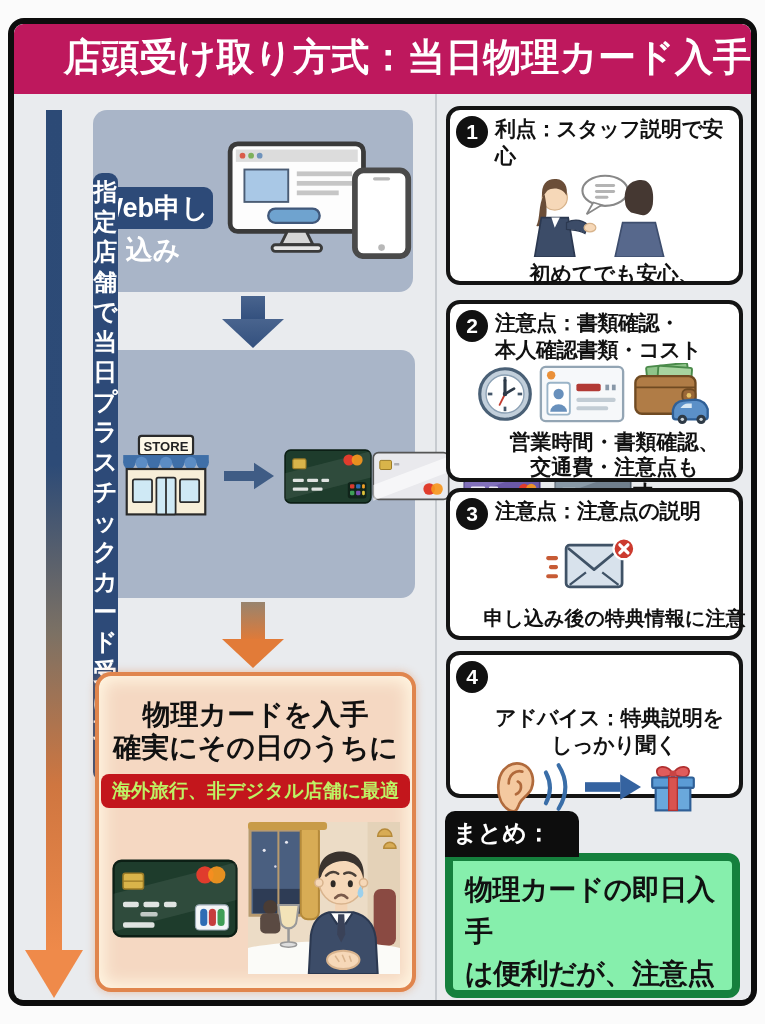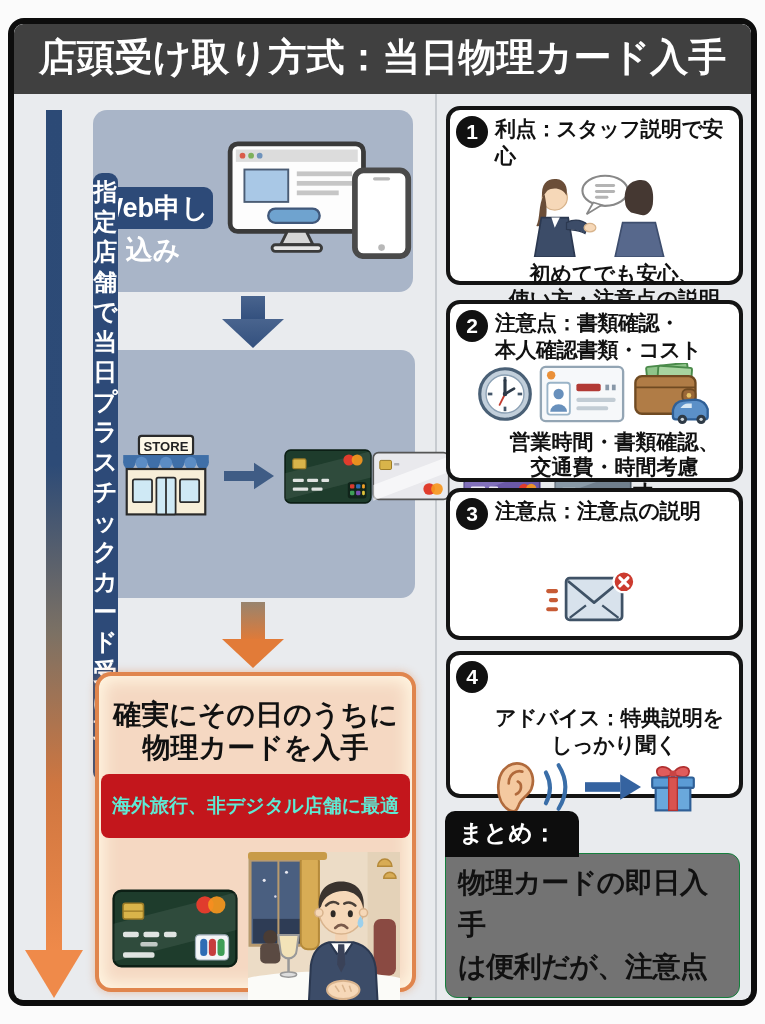--- a/index.html
+++ b/index.html
@@ -3,22 +3,22 @@
 <meta charset="utf-8">
 <style>
   * { margin:0; padding:0; box-sizing:border-box; }
   body { background:#fafafa; }
   .page { position:relative; width:765px; height:1024px; background:#fbfbfb; overflow:hidden;
           font-family:"Liberation Sans","DejaVu Sans",sans-serif; }
   .poster { position:absolute; left:8px; top:18px; width:749px; height:988px;
             border:6px solid #0d0d0d; border-radius:16px; background:#0d0d0d; }
   .poster-inner { position:relative; width:737px; height:976px; background:#e9ebee;
                   border-radius:9px; overflow:hidden; }
-  .title-bar { position:absolute; left:0; top:0; width:737px; height:70px; background:#404040;
-               color:#fff; font-size:38px; font-weight:bold; text-align:center; line-height:66px;
+  .title-bar { position:absolute; left:0; top:0; width:737px; height:70px; background:#be185d;
+               color:#fff; font-size:38px; font-weight:bold; text-align:right; line-height:66px;
                letter-spacing:0; border-radius:9px 9px 0 0; }
   .divider { position:absolute; left:421px; top:70px; width:2px; height:906px; background:#c7cbd0; }
 
   
   .vshaft { position:absolute; left:32px; top:86px; width:16px; height:844px;
             background:linear-gradient(180deg,#2c4a76 0%,#2d4b77 42%,#7c7164 62%,#cf7640 80%,#ef8a4a 100%); }
   .vhead  { position:absolute; left:11px; top:926px; width:0; height:0;
             border-left:29px solid transparent; border-right:29px solid transparent;
             border-top:48px solid #ef8a4a; }
   .fbox { position:absolute; background:#a9b5c8; border-radius:14px; display:flex;
@@ -31,22 +31,22 @@
   .fhead2 { margin-top:6px; width:310px; font-size:24px; line-height:30px; padding:4px 0; }
   .flow-arrow { position:absolute; width:64px; height:52px; }
   .fa1 { left:207px; top:272px; }
   .fa2 { left:207px; top:578px; height:66px; }
   .fbox3 { position:absolute; left:81px; top:648px; width:321px; height:320px;
            background:#f5d8c2; border:4px solid #e0854d; border-radius:16px;
            box-shadow:inset 0 0 16px 5px #fff6e2, 0 0 8px rgba(224,133,77,.45);
            display:flex; flex-direction:column; align-items:center; }
   .fbox3-heading { margin-top:22px; text-align:center; color:#111; font-weight:bold;
                    font-size:28px; line-height:33px; }
-  .badge-red { margin-top:10px; background:#c3161c; color:#5eead4; font-weight:bold; font-size:19px;
-               line-height:24px; padding:20px 11px; border-radius:8px; }
+  .badge-red { margin-top:10px; background:#c3161c; color:#bef264; font-weight:bold; font-size:19px;
+               line-height:24px; padding:5px 11px; border-radius:8px; }
   .fbox3-row { display:flex; align-items:center; gap:10px; margin-top:14px; }
   .store-caption { color:#111; font-weight:bold; font-size:23px; margin-top:4px; }
   .row-illu { display:flex; align-items:center; justify-content:flex-start; gap:10px; margin-top:8px; }
   .cards-row { display:flex; align-items:center; justify-content:center; gap:13px; margin-top:8px; }
 
   
   .rcard { position:absolute; left:432px; width:297px; background:#fff; border:4px solid #141414;
            border-radius:14px; padding:5px 6px; display:flex; flex-direction:column;
            align-items:center; justify-content:space-between; }
   .rc1 { top:82px;  height:179px; }
@@ -57,24 +57,24 @@
   .num { flex:none; width:32px; height:32px; border-radius:50%; background:#111; color:#fff;
          font-size:21px; font-weight:bold; text-align:center; line-height:32px; margin-top:1px; }
   .rtext { color:#111; font-weight:bold; font-size:21px; line-height:27px; letter-spacing:-0.5px; }
   .rtext .tl2r { text-align:center; }
   .rcap { color:#111; font-weight:bold; text-align:center; font-size:21px; line-height:25px; width:100%;margin-left:40px; }
   .rcap.small { font-size:20px; }
   .icon-row { display:flex; align-items:center; justify-content:center; gap:6px; }
 
   
   .sum-tab { position:absolute; left:431px; top:787px; width:134px; height:46px; background:#0d0d0d;
-             color:#fff; font-size:24px; font-weight:bold; line-height:44px; padding-left:14px;
+             color:#fff; font-size:24px; font-weight:bold; line-height:44px; padding-left:8px;
              border-radius:10px 10px 0 0; z-index:2; }
-  .sum-box { position:absolute; left:431px; top:829px; width:295px; height:145px; background:#737373;
-             border:1px solid #15803d; border-radius:0 12px 12px 12px; padding:8px 12px; z-index:1; }
+  .sum-box { position:absolute; left:431px; top:829px; width:295px; height:145px; background:#86efac;
+             border:8px solid #15803d; border-radius:0 12px 12px 12px; padding:8px 12px; z-index:1; }
   .sum-line { color:#111; font-weight:bold; font-size:28px; line-height:42px; letter-spacing:-0.5px; }
 </style>
 </head>
 <body>
 
 <div class="page">
   <div class="poster">
     <div class="poster-inner">
 
       <div class="title-bar">店頭受け取り方式：当日物理カード入手</div>
@@ -225,22 +225,22 @@
                 <stop offset="1" stop-color="#e07a38"></stop>
           </linearGradient>
             </defs>
           <rect x="20" y="0" width="24" height="38" fill="url(#ga2)"></rect>
           <polygon points="1,37 63,37 32,66" fill="#e27b38"></polygon>
         </svg>
       </span>
 
       <div class="fbox3">
         <div class="fbox3-heading">
+          <div>物理カードを入手</div>
           <div>確実にその日のうちに</div>
-          <div>物理カードを入手</div>
         </div>
         <div class="badge-red">海外旅行、非デジタル店舗に最適</div>
         <div class="fbox3-row">
           <span>
             <svg width="126" height="79" viewBox="0 0 160 100">
               <rect x="2" y="2" width="156" height="96" rx="10" fill="#1e3c2c" stroke="#0c1f15" stroke-width="3"></rect>
               <polygon points="2,44 158,4 158,52 2,92" fill="#ffffff" opacity="0.08"></polygon>
               <rect x="14" y="18" width="26" height="20" rx="3" fill="#d9b44a" stroke="#9a7a26" stroke-width="2"></rect>
               <line x1="14" y1="28" x2="40" y2="28" stroke="#9a7a26" stroke-width="1.5"></line>
               <circle cx="118" cy="20" r="11" fill="#e03c2d"></circle>
@@ -319,21 +319,20 @@
             <polygon points="38,58 42,70 48,58" fill="#fff"></polygon>
             <path d="M56,64 C68,58 76,62 82,67 L78,77 C70,72 62,73 56,72 Z" fill="#3c4c68" stroke="#2b3850" stroke-width="1.5"></path>
             <ellipse cx="84" cy="70" rx="7" ry="5" fill="#f6d8b8" stroke="#d8b48c" stroke-width="1.5"></ellipse>
             <circle cx="142" cy="36" r="16" fill="#f0cfae"></circle>
             <path d="M126,40 C123,20 134,13 145,13 C157,13 161,26 159,42 C157,53 150,56 145,55 L133,52 C128,48 126,44 126,40 Z" fill="#453832"></path>
             <polygon points="114,105 123,64 162,64 172,105" fill="#57688c" stroke="#3e4e6e" stroke-width="2"></polygon>
           </svg>
         </span>
         <div class="rcap">
           <div>初めてでも安心、</div>
-          <div>使い方・注意点の説明</div>
         </div>
       </div>
 
       <div class="rcard rc2">
         <div class="rtitle">
           <div class="num">2</div>
           <div class="rtext">
             <div>注意点：書類確認・</div>
             <div>本人確認書類・コスト</div>
           </div>
@@ -379,21 +378,21 @@
               <path d="M52,48 q3,-5 8,-5 l4,0 0,5 Z" fill="#d8e8f4"></path>
               <circle cx="54" cy="60" r="5" fill="#2e3a46"></circle>
                 <circle cx="74" cy="60" r="5" fill="#2e3a46"></circle>
               <circle cx="54" cy="60" r="1.8" fill="#cfd8de"></circle>
                 <circle cx="74" cy="60" r="1.8" fill="#cfd8de"></circle>
             </svg>
           </span>
         </div>
         <div class="rcap">
           <div>営業時間・書類確認、</div>
-          <div>交通費・時間考慮</div>
+          <div>交通費・注意点も</div>
         </div>
       </div>
 
       <div class="rcard rc3">
         <div class="rtitle">
           <div class="num">3</div>
           <div class="rtext">
             <div>注意点：注意点の説明</div>
           </div>
         </div>
@@ -402,20 +401,23 @@
             <rect x="2" y="20" width="13" height="4.5" rx="2" fill="#c75b35"></rect>
             <rect x="5" y="30" width="10" height="4.5" rx="2" fill="#c75b35"></rect>
             <rect x="2" y="40" width="13" height="4.5" rx="2" fill="#c75b35"></rect>
             <rect x="24" y="8" width="62" height="46" rx="4" fill="#d8e2ec" stroke="#3f5266" stroke-width="3"></rect>
             <path d="M26,11 L55,35 L84,11" fill="none" stroke="#3f5266" stroke-width="3" stroke-linejoin="round"></path>
             <path d="M28,52 L46,38 M82,52 L64,38" stroke="#3f5266" stroke-width="2.5"></path>
             <circle cx="88" cy="12" r="11.5" fill="#cc3b2f" stroke="#fff" stroke-width="2.5"></circle>
             <path d="M83.5,7.5 L92.5,16.5 M92.5,7.5 L83.5,16.5" stroke="#fff" stroke-width="3.5" stroke-linecap="round"></path>
           </svg>
         </span>
+        <div class="rcap small">
+          <div>申し込み後の特典情報に注意</div>
+        </div>
       </div>
 
       <div class="rcard rc4">
         <div class="rtitle">
           <div class="num">4</div>
           <div class="rtext" style="width:100%;margin-top:44px;">
             <div>アドバイス：特典説明を</div>
             <div class="tl2r">しっかり聞く</div>
           </div>
         </div>

